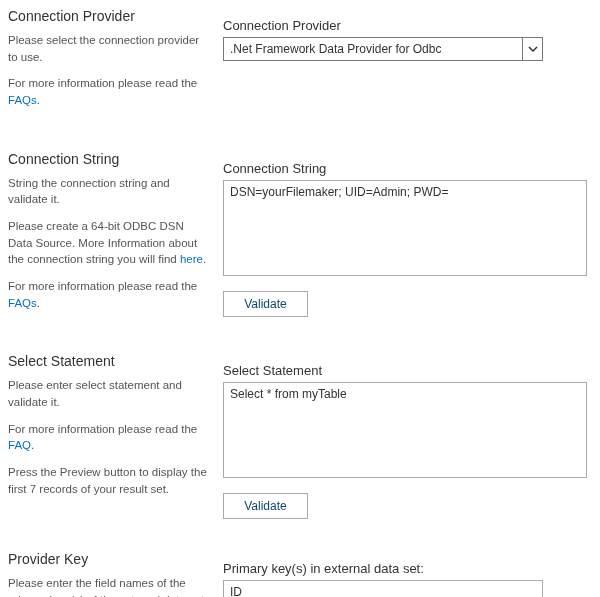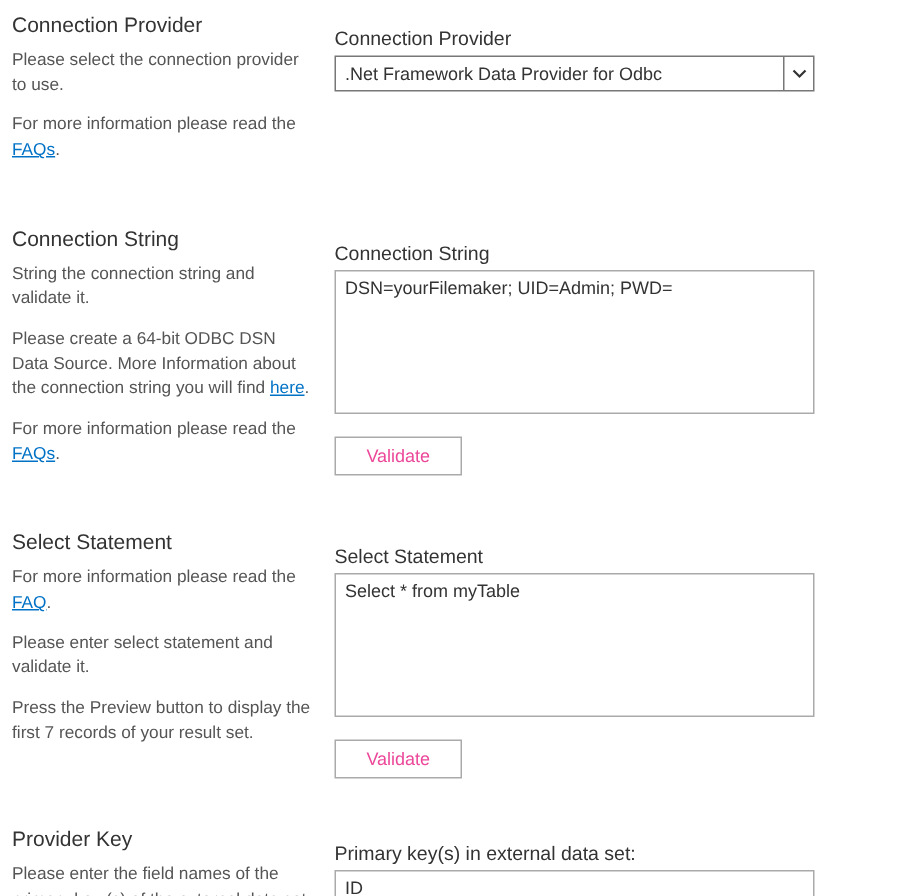--- a/index.html
+++ b/index.html
@@ -32,21 +32,20 @@
   }
   .desc {
     font-size: 11.5px;
     color: #555;
     line-height: 1.45;
     margin-bottom: 10px;
   }
   .link {
     color: #0072c6;
     cursor: pointer;
-    text-decoration: underline;
   }
   .field-label {
     font-size: 13px;
     color: #333;
     margin-bottom: 4px;
     display: block;
     font-weight: 400;
   }
   .select-wrap {
     position: relative;
@@ -66,21 +65,21 @@
     top: 0;
     width: 20px;
     height: 22px;
     border-left: 1px solid #777;
     display: flex;
     align-items: center;
     justify-content: center;
   }
   .select-chevron svg { width: 10px; height: 10px; }
   .textarea {
-    width: 320px;
+    width: 364px;
     height: 96px;
     border: 1px solid #aaa;
     background: #fff;
     padding: 4px 6px;
     font-size: 12px;
     color: #333;
     font-family: inherit;
     resize: none;
   }
   .text-input {
@@ -98,21 +97,21 @@
     display: flex;
     gap: 14px;
   }
   .btn {
     min-width: 85px;
     height: 26px;
     padding: 0 12px;
     border: 1px solid #aaa;
     background: #fff;
     font-size: 12px;
-    color: #ec4899;
+    color: #0c4a6e;
     font-family: inherit;
     cursor: pointer;
     text-align: center;
   }
 </style>
 </head>
 <body>
 
 <div class="section">
   <div class="left">
@@ -151,24 +150,24 @@
     <textarea class="textarea" style="">DSN=yourFilemaker; UID=Admin; PWD=</textarea>
     <div class="btn-row">
       <button class="btn">Validate</button>
     </div>
   </div>
 </div>
 
 <div class="section">
   <div class="left">
     <div class="section-title">Select Statement</div>
+    <p class="desc">Please enter select statement and validate it.</p>
     <p class="desc">
       <span>For more information please read the </span><span class="link">FAQ</span><span>.</span>
     </p>
-    <p class="desc">Please enter select statement and validate it.</p>
     <p class="desc">Press the Preview button to display the first 7 records of your result set.</p>
   </div>
   <div class="right">
     <span class="field-label">Select Statement</span>
     <textarea class="textarea" style="">Select * from myTable</textarea>
     <div class="btn-row">
       <button class="btn">Validate</button>
     </div>
   </div>
 </div>

